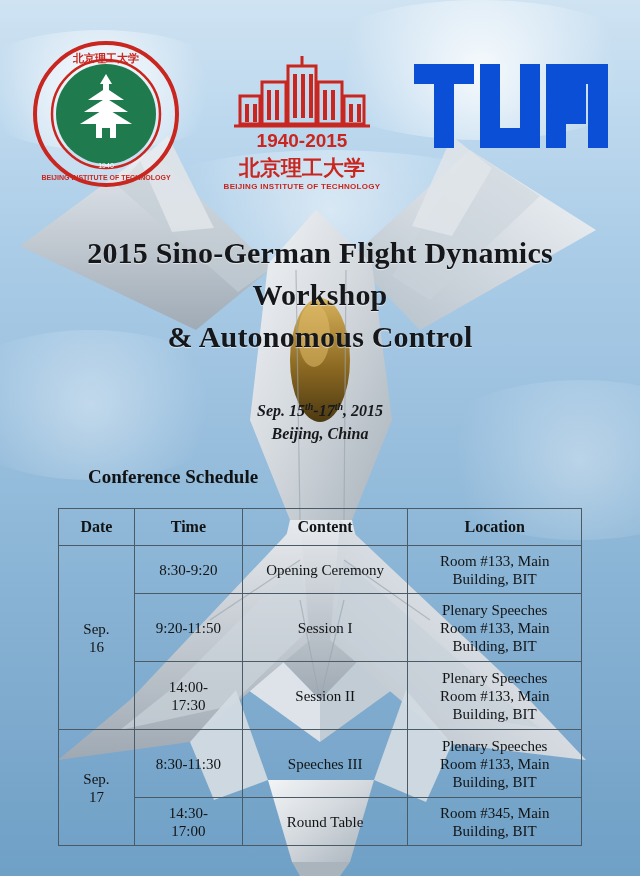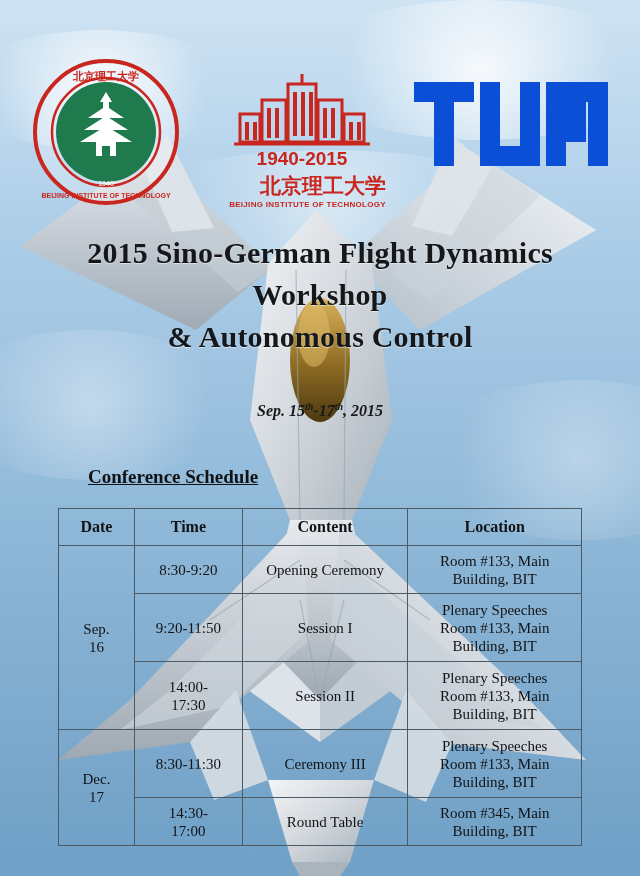--- a/index.html
+++ b/index.html
@@ -40,39 +40,39 @@
   .jet {
     position: absolute;
     left: 0; top: 0;
     width: 640px; height: 876px;
     pointer-events: none;
   }
 
   
   .logos {
     position: absolute;
-    top: 48px;
+    top: 30px;
     left: 0;
     width: 640px;
     height: 165px;
   }
   .logo-bit-seal {
     position: absolute;
     left: 32px;
     top: 10px;
     width: 148px;
     height: 148px;
   }
   .logo-bit-building {
     position: absolute;
     left: 218px;
     top: 22px;
     width: 168px;
     height: 148px;
-    text-align: right;
+    text-align: center;
   }
   .logo-tum {
     position: absolute;
     left: 412px;
     top: 28px;
     width: 200px;
     height: 100px;
   }
 
   
@@ -107,21 +107,20 @@
   }
   .subtitle-line sup { font-size: 10px; }
 
   .schedule-heading {
     position: absolute;
     top: 466px;
     left: 88px;
     font-size: 19px;
     font-weight: bold;
     color: #101214;
-    text-decoration: underline;
   }
 
   
   .table-wrap {
     position: absolute;
     top: 508px;
     left: 58px;
     width: 524px;
   }
   table.schedule {
@@ -305,20 +304,21 @@
   <div class="title-block">
     <div class="title-line">2015 Sino-German Flight Dynamics</div>
     <div class="title-line">Workshop</div>
     <div class="title-line">&amp; Autonomous Control</div>
   </div>
 
   <div class="subtitle-block">
     <div class="subtitle-line">
       <span>Sep. 15</span><sup>th</sup><span>-17</span><sup>th</sup><span>, 2015</span>
     </div>
+    <div class="subtitle-line">Beijing, China</div>
   </div>
 
   <div class="schedule-heading">Conference Schedule</div>
 
   <div class="table-wrap">
     <table class="schedule">
       <colgroup>
         <col class="col-date">
           <col class="col-time">
           <col class="col-content">
@@ -354,23 +354,23 @@
         <tr class="row-h3">
           <td>14:00-17:30</td>
           <td>Session II</td>
           <td>
             <span>Plenary Speeches</span><br>
             <span>Room #133, Main</span><br>
             <span>Building, BIT</span>
           </td>
         </tr>
         <tr class="row-h3">
-          <td class="cell-date" rowspan="2">Dec. 17</td>
+          <td class="cell-date" rowspan="2">Sep. 17</td>
           <td>8:30-11:30</td>
-          <td>Ceremony III</td>
+          <td>Speeches III</td>
           <td>
             <span>Plenary Speeches</span><br>
             <span>Room #133, Main</span><br>
             <span>Building, BIT</span>
           </td>
         </tr>
         <tr class="row-h2">
           <td>14:30-17:00</td>
           <td>Round Table</td>
           <td>

